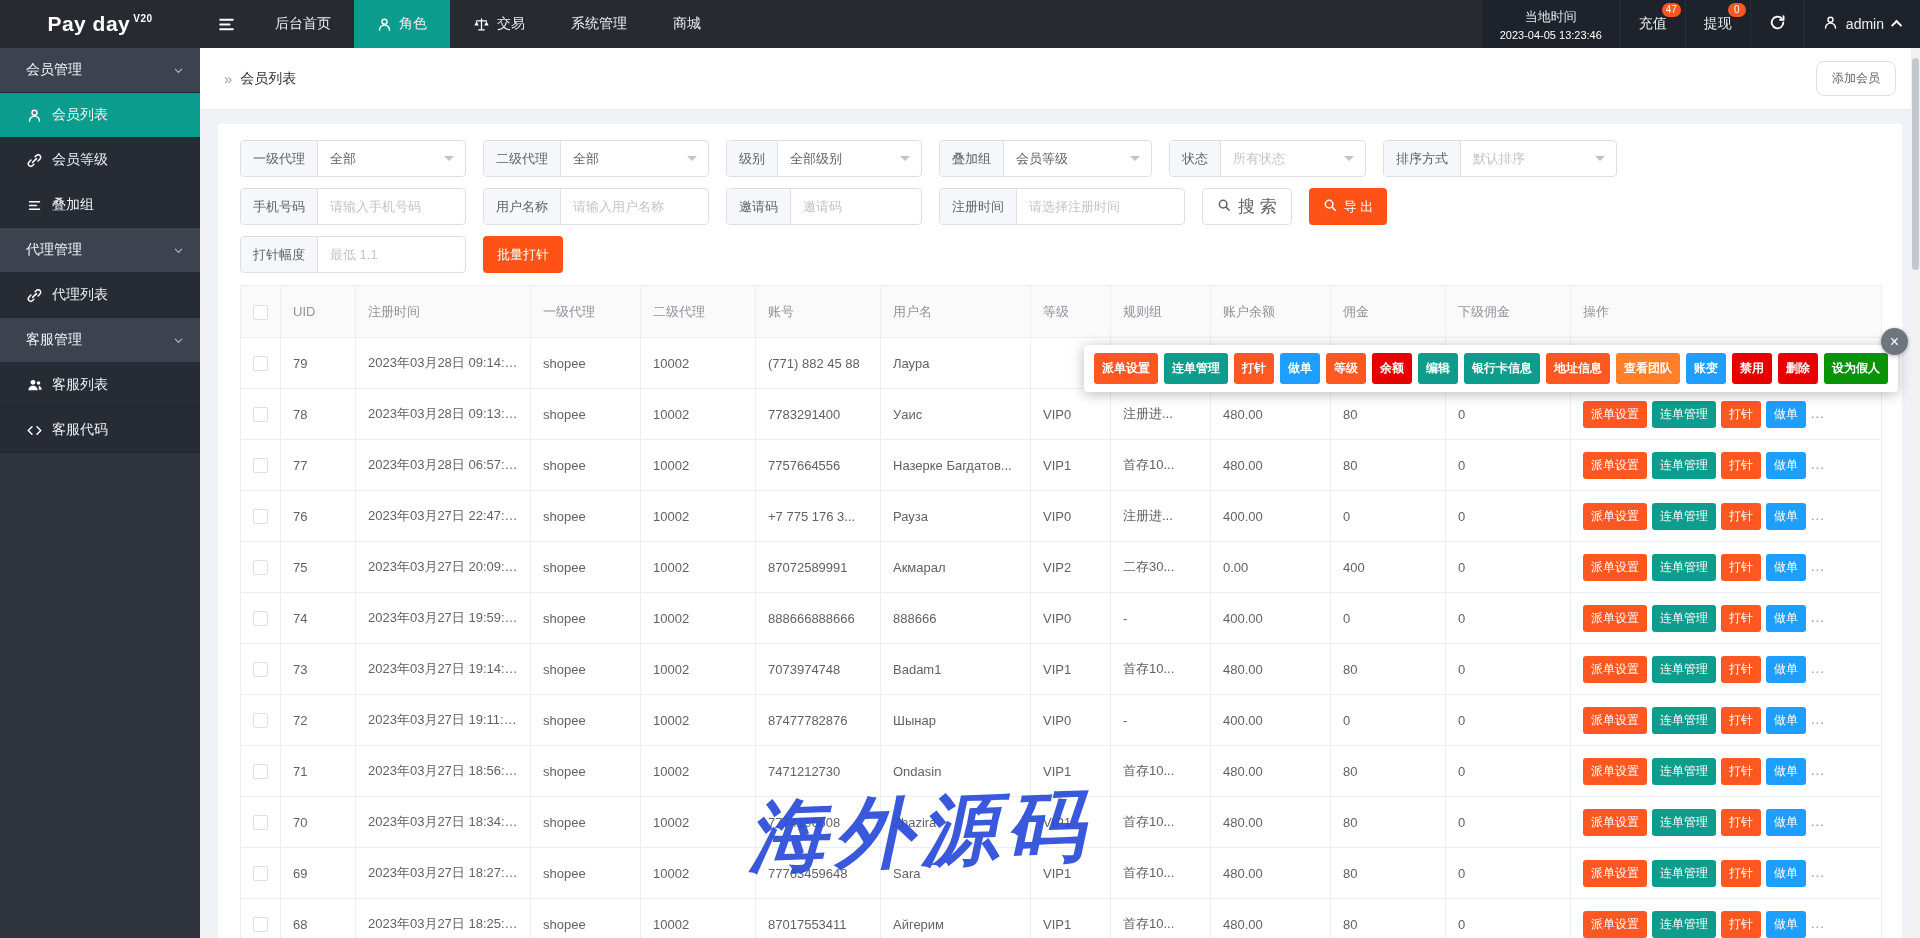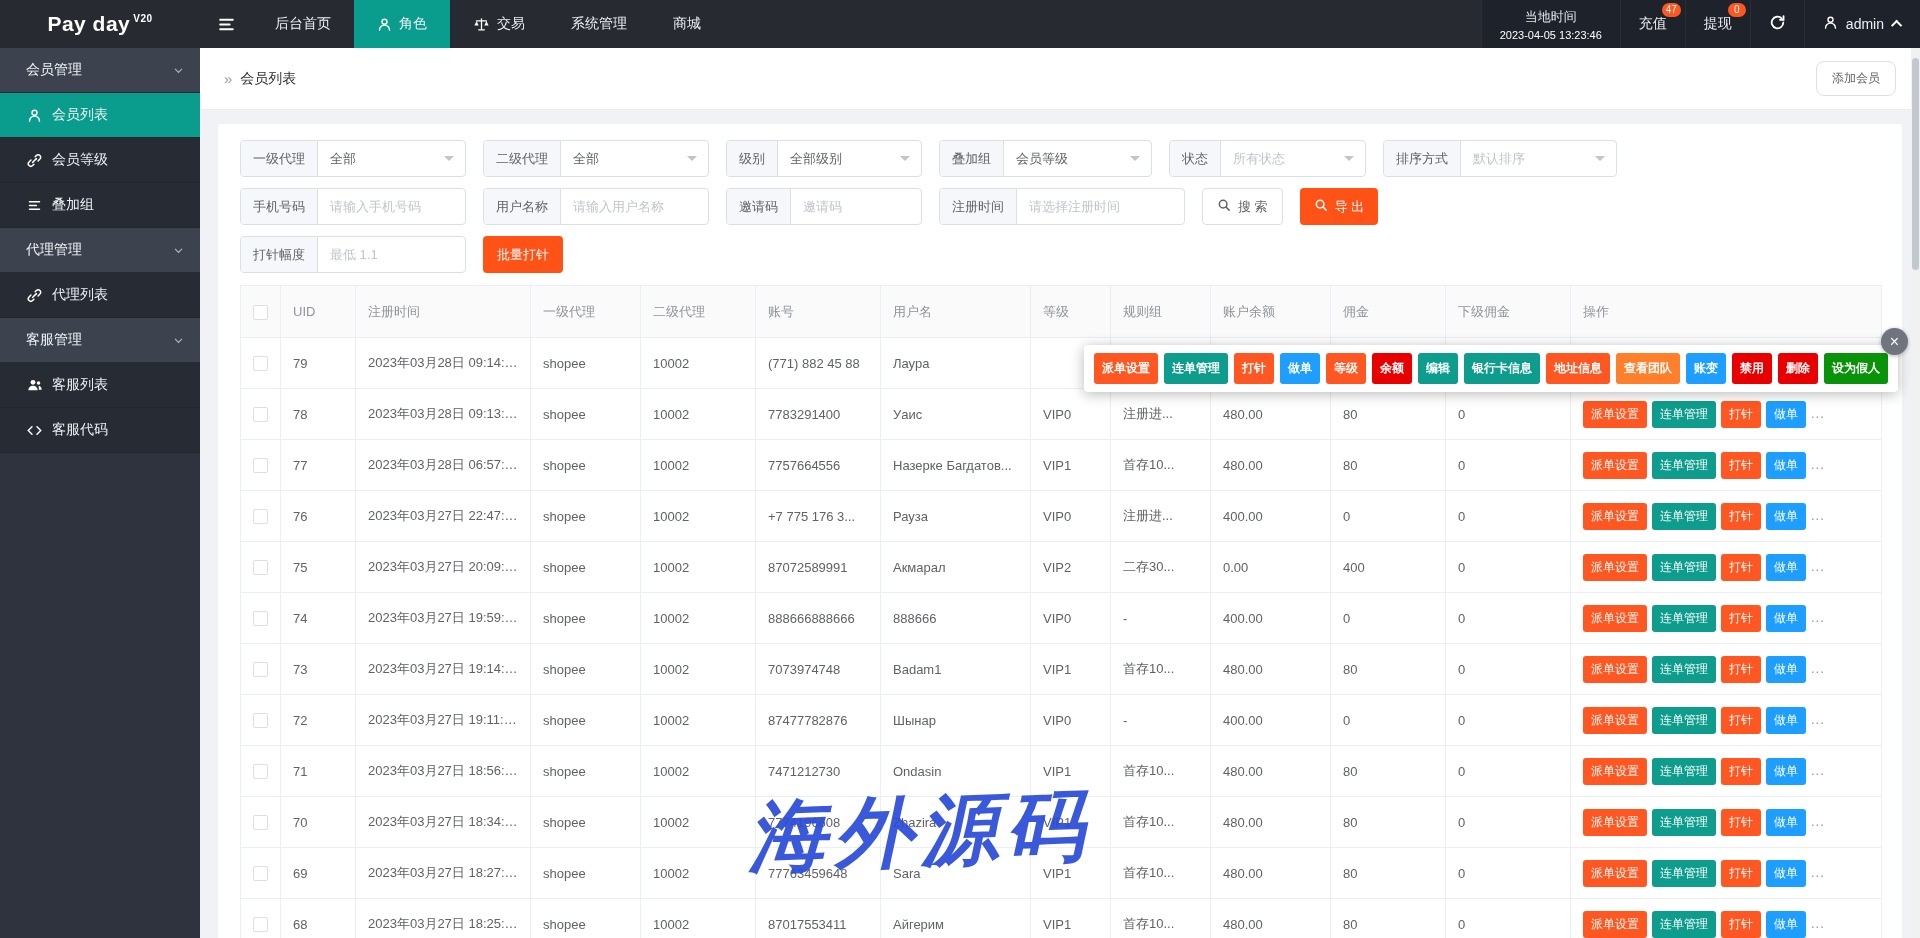--- a/index.html
+++ b/index.html
@@ -79,21 +79,21 @@
   #filterRow1 .fbox:nth-child(5){ width:197px; }
   #filterRow1 .fbox:nth-child(6){ width:234px; }
   #filterRow2 .fbox:nth-child(1){ width:226px; }
   #filterRow2 .fbox:nth-child(2){ width:226px; }
   #filterRow2 .fbox:nth-child(3){ width:196px; }
   #filterRow2 .fbox:nth-child(4){ width:246px; }
   #filterRow3 .fbox:nth-child(1){ width:226px; }
 
   .btn-search { display:flex; align-items:center; gap:7px; height:37px; padding:0 14px;
     background:#fff; border:1px solid #dcdfe6; border-radius:4px; color:#606266;
-    font-size:13px; cursor:pointer; font-family:inherit; }
+    font-size:17px; cursor:pointer; font-family:inherit; }
   .btn-orange { display:flex; align-items:center; gap:7px; height:37px; padding:0 14px;
     background:#ff5216; border:none; border-radius:4px; color:#fff; font-size:13px;
     cursor:pointer; font-family:inherit; }
 
   
   table.grid { border-collapse:collapse; table-layout:fixed; width:1641px; margin-top:12px;
     font-size:13px; }
   table.grid th, table.grid td { border:1px solid #ebeef5; padding:0 12px;
     text-align:left; overflow:hidden; white-space:nowrap; text-overflow:ellipsis; }
   table.grid th { height:52px; background:#fafafa; color:#909399; font-weight:normal; }

